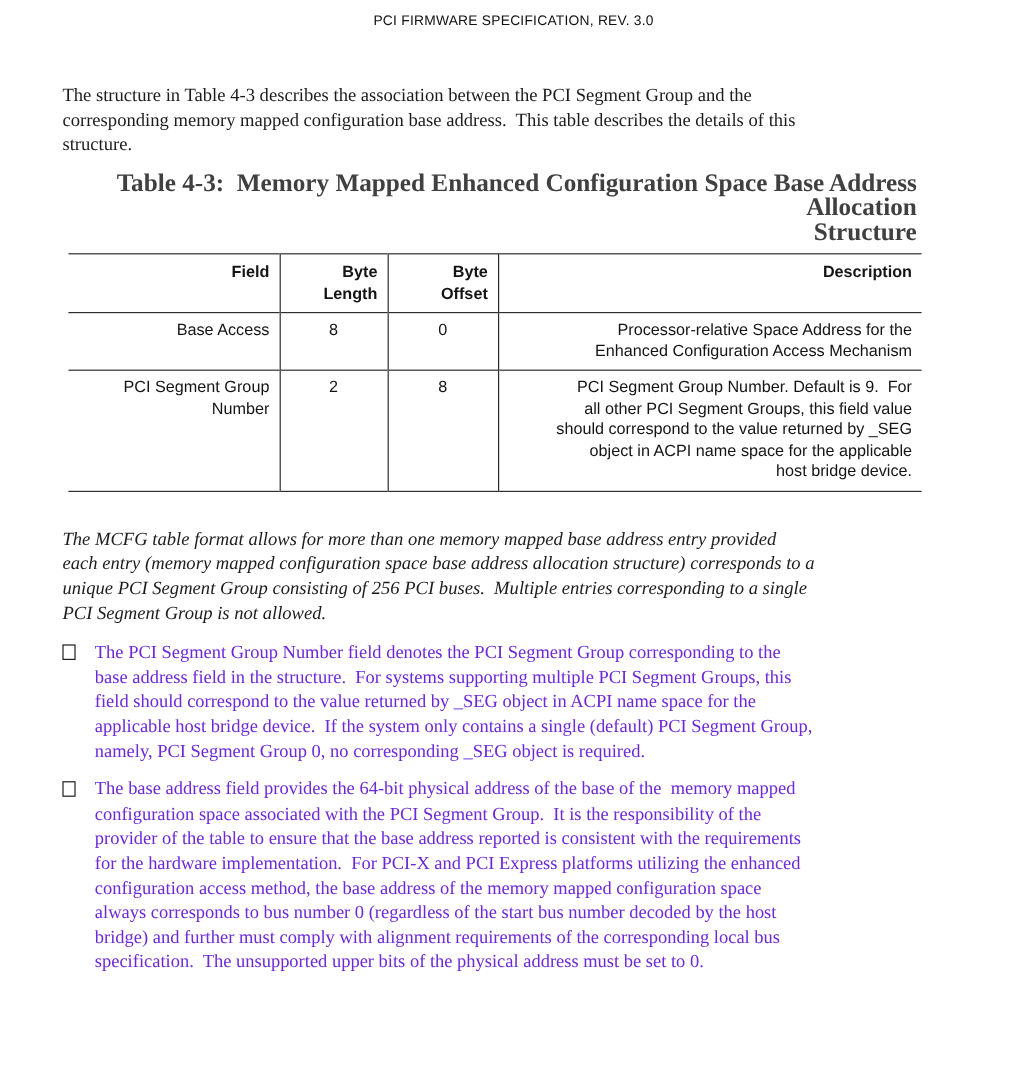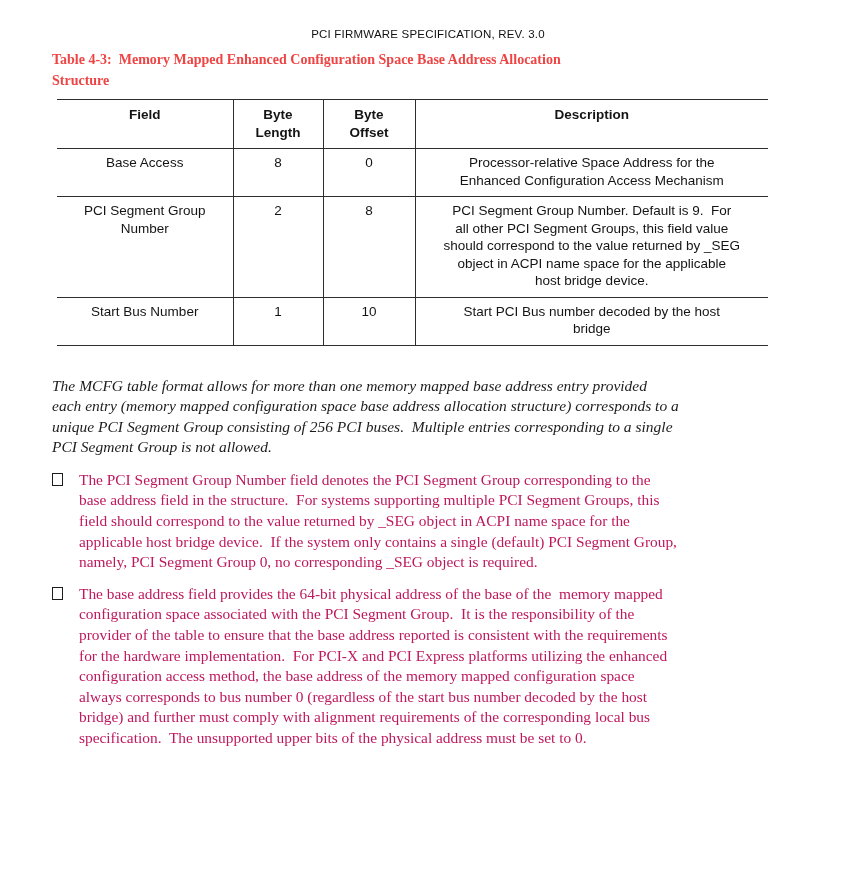--- a/index.html
+++ b/index.html
@@ -6,64 +6,64 @@
   html, body { background: #ffffff; }
   body {
     width: 856px;
     height: 895px;
     overflow: hidden;
     color: #1a1a1a;
     font-family: "Liberation Serif", serif;
     position: relative;
   }
   .running-header {
-    padding-top: 28px;
+    padding-top: 12px;
     text-align: center;
     font-family: "Liberation Sans", sans-serif;
     font-size: 11.5px;
     letter-spacing: 0.2px;
     color: #111;
   }
   .content {
     margin-left: 52px;
     width: 712px;
   }
   .body-text {
     font-size: 15.5px;
     line-height: 20.6px;
     white-space: pre-wrap;
     color: #1c1c1c;
   }
   .intro { margin-top: 46px; }
   .table-caption {
     margin-top: 10px;
-    text-align: left;
+    text-align: right;
     font-weight: bold;
-    font-size: 14px;
+    font-size: 21px;
     line-height: 20.5px;
     white-space: pre-wrap;
-    color: #ef4444;
+    color: #404040;
   }
   table.spec-table {
     margin-top: 8px;
     margin-left: 5px;
     width: 711px;
     border-collapse: collapse;
     table-layout: fixed;
     font-family: "Liberation Sans", sans-serif;
     font-size: 13.5px;
     line-height: 17.5px;
     color: #141414;
     border-top: 1.5px solid #2e2e2e;
     border-bottom: 1.5px solid #2e2e2e;
   }
   table.spec-table tr { border-bottom: 1.5px solid #2e2e2e; }
   table.spec-table th, table.spec-table td {
     vertical-align: top;
-    text-align: center;
+    text-align: right;
     padding: 5px 8px 7px 8px;
     white-space: pre-wrap;
   }
   table.spec-table th + th, table.spec-table td + td {
     border-left: 1.5px solid #2e2e2e;
   }
   table.spec-table th { font-weight: bold; padding-top: 6px; }
   .cell-num { text-align: center !important; }
   .mcfg { margin-top: 30px; font-style: italic; }
   .bullet {
@@ -77,32 +77,35 @@
     height: 13px;
     border: 1.8px solid #1d1d1d;
     margin-top: 3px;
     margin-right: 16px;
   }
   .bullet-text {
     flex: 1;
     font-size: 15.4px;
     line-height: 20.6px;
     white-space: pre-wrap;
-    color: #be185d;
+    color: #6d28d9;
   }
 </style>
 </head>
 <body>
 
 <div class="page">
 
   <div class="running-header">PCI FIRMWARE SPECIFICATION, REV. 3.0</div>
 
   <div class="content">
 
+    <p class="body-text intro">The structure in Table 4-3 describes the association between the PCI Segment Group and the
+corresponding memory mapped configuration base address.  This table describes the details of this
+structure.</p>
 
     <div class="table-caption">Table 4-3:  Memory Mapped Enhanced Configuration Space Base Address Allocation
 Structure</div>
 
     <table class="spec-table">
       <colgroup>
         <col style="width:176px">
         <col style="width:90px">
         <col style="width:92px">
         <col style="width:353px">
@@ -129,27 +132,20 @@
           <td>PCI Segment Group
 Number</td>
           <td class="cell-num">2</td>
           <td class="cell-num">8</td>
           <td>PCI Segment Group Number. Default is 9.  For
 all other PCI Segment Groups, this field value
 should correspond to the value returned by _SEG
 object in ACPI name space for the applicable
 host bridge device.</td>
         </tr>
-        <tr>
-          <td>Start Bus Number</td>
-          <td class="cell-num">1</td>
-          <td class="cell-num">10</td>
-          <td>Start PCI Bus number decoded by the host
-bridge</td>
-        </tr>
       </tbody>
     </table>
 
     <p class="body-text mcfg">The MCFG table format allows for more than one memory mapped base address entry provided
 each entry (memory mapped configuration space base address allocation structure) corresponds to a
 unique PCI Segment Group consisting of 256 PCI buses.  Multiple entries corresponding to a single
 PCI Segment Group is not allowed.</p>
 
     <div class="bullet">
       <span class="bullet-marker"></span>

